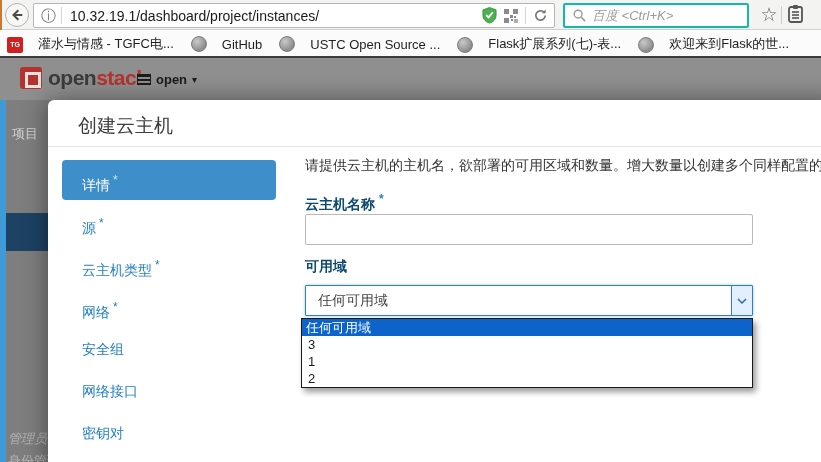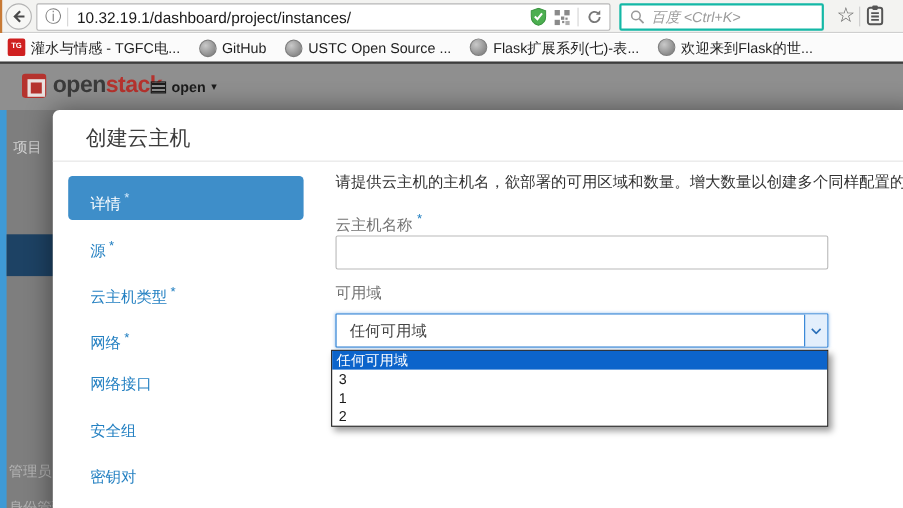--- a/index.html
+++ b/index.html
@@ -39,21 +39,21 @@
   .star-btn { position:absolute; left:757px; top:2px; width:24px; height:26px;
     font-size:19px; color:#5d5d5d; text-align:center; line-height:26px; }
   .nav-vdiv { position:absolute; left:781px; top:6px; width:1px; height:18px; background:#cccccc; }
   .clip-btn { position:absolute; left:787px; top:4px; width:22px; height:22px; }
   
   .bmbar {
     position:absolute; left:0; top:31px; width:821px; height:25px;
     background:#fbfbfb; display:flex; align-items:center; gap:17px; padding-left:7px;
     white-space:nowrap; overflow:hidden;
   }
-  .bm { display:flex; align-items:flex-start; gap:5px; flex:0 0 auto; }
+  .bm { display:flex; align-items:flex-end; gap:15px; flex:0 0 auto; }
   .bm-label { font-size:13px; color:#1f1f1f; }
   .fav { width:16px; height:16px; flex:0 0 16px; display:block; position:relative; }
   .fv-globe { border-radius:50%; background:radial-gradient(circle at 35% 32%, #c9c9c9, #8b8b8b 72%); border:1px solid #7e7e7e; }
   .fv-github { border-radius:50%; background:#1b1b1b; }
   .fv-github::after { content:""; position:absolute; left:4px; bottom:1px; width:8px; height:6px; background:#fff; border-radius:4px 4px 0 0; }
   .fv-tgfc { background:#cf1f1f; border-radius:2px; color:#fff; font-size:7px; font-weight:bold;
     display:flex; align-items:center; justify-content:center; }
   .fv-tgfc::after { content:"TG"; letter-spacing:0; }
   
   .os-header {
@@ -69,41 +69,41 @@
   .os-user { position:absolute; left:137px; top:14px; display:flex; align-items:center; gap:5px; }
   .user-icon { width:14px; height:11px; border:1px solid #1c1c1c;
     background:repeating-linear-gradient(180deg,#1c1c1c 0 2px,#8f8f8f 2px 4px); }
   .user-name { font-size:13px; font-weight:bold; color:#1b1b1b; }
   .caret { font-size:10px; color:#1b1b1b; }
   
   .page-bg { position:absolute; left:0; top:100px; width:821px; height:362px; background:#7e7e7e; }
   .blue-strip { position:absolute; left:0; top:100px; width:6px; height:362px; background:#3f9ad6; }
   .bg-nav-project { position:absolute; left:12px; top:125px; font-size:13px; color:#d2d2d2; }
   .bg-navy { position:absolute; left:6px; top:213px; width:42px; height:38px; background:#1d4264; }
-  .bg-nav-admin { position:absolute; left:8px; top:420px; font-size:13px; color:#b3b3b3; }
+  .bg-nav-admin { position:absolute; left:8px; top:430px; font-size:13px; color:#b3b3b3;font-style:italic; }
   .bg-nav-identity { position:absolute; left:8px; top:452px; font-size:13px; color:#b3b3b3; }
   
   .modal {
     position:absolute; left:48px; top:100px; width:790px; height:380px;
     background:#fff; border-radius:6px 0 0 0; box-shadow:0 0 24px rgba(0,0,0,0.45);
   }
   .modal-title { position:absolute; left:30px; top:13px; font-size:19px; color:#3c3c3c; }
   .modal-divider { position:absolute; left:0; top:46px; width:790px; height:1px; background:#e4e4e4; }
   .tabs { position:absolute; left:14px; top:60px; width:214px; }
   .tab { height:42px; line-height:42px; padding-left:20px; font-size:14px; color:#2581c2; cursor:pointer; }
   .tab.selected { height:40px; line-height:40px; margin-bottom:2px;
     background:#3e8ec9; border-radius:4px; color:#fff; }
   .star { display:none; }
   .tab.required .star { display:inline; }
   .star::after { content:"*"; font-size:12px; vertical-align:super; margin-left:3px; color:#2581c2; }
   .tab.selected .star::after { color:#cfe7fa; }
   .fstar::after { content:"*"; font-size:12px; vertical-align:super; margin-left:4px; color:#2581c2; }
   .content { position:absolute; left:257px; top:0; width:533px; height:380px; }
   .desc { position:absolute; left:0; top:57px; width:600px; font-size:14px; color:#333; white-space:nowrap; }
-  .field-label { position:absolute; font-size:14px; font-weight:normal; color:#737373; }
+  .field-label { position:absolute; font-size:14px; font-weight:bold; color:#0c4a6e; }
   .lbl-name { left:0; top:92px; }
   .lbl-az { left:0; top:158px; }
   .name-input { position:absolute; left:0; top:114px; width:448px; height:31px;
     border:1px solid #b9b9b9; border-radius:2px; background:#fff; font-size:14px; padding:0 10px; outline:none; }
   .select { position:absolute; left:0; top:185px; width:448px; height:31px;
     background:#fff; border:1px solid #2a7fd4; border-radius:1px;
     box-shadow:0 0 3px rgba(42,127,212,0.45); display:flex; align-items:center; }
   .select-value { flex:1; font-size:14px; color:#444; padding-left:12px; white-space:nowrap; overflow:hidden; }
   .select-arrow { width:21px; height:29px; background:#e3effc; border-left:1px solid #2a7fd4;
     display:flex; align-items:center; justify-content:center; }
@@ -234,24 +234,24 @@
       <div class="tab required">
         <span class="tab-label">源</span><span class="star"></span>
       </div>
       <div class="tab required">
         <span class="tab-label">云主机类型</span><span class="star"></span>
       </div>
       <div class="tab required">
         <span class="tab-label">网络</span><span class="star"></span>
       </div>
       <div class="tab">
+        <span class="tab-label">安全组</span>
+      </div>
+      <div class="tab">
         <span class="tab-label">网络接口</span>
-      </div>
-      <div class="tab">
-        <span class="tab-label">安全组</span>
       </div>
       <div class="tab">
         <span class="tab-label">密钥对</span>
       </div>
     </div>
 
   <div class="content">
     <div class="desc">请提供云主机的主机名，欲部署的可用区域和数量。增大数量以创建多个同样配置的云主机。</div>
 
     <div class="field-label lbl-name">

